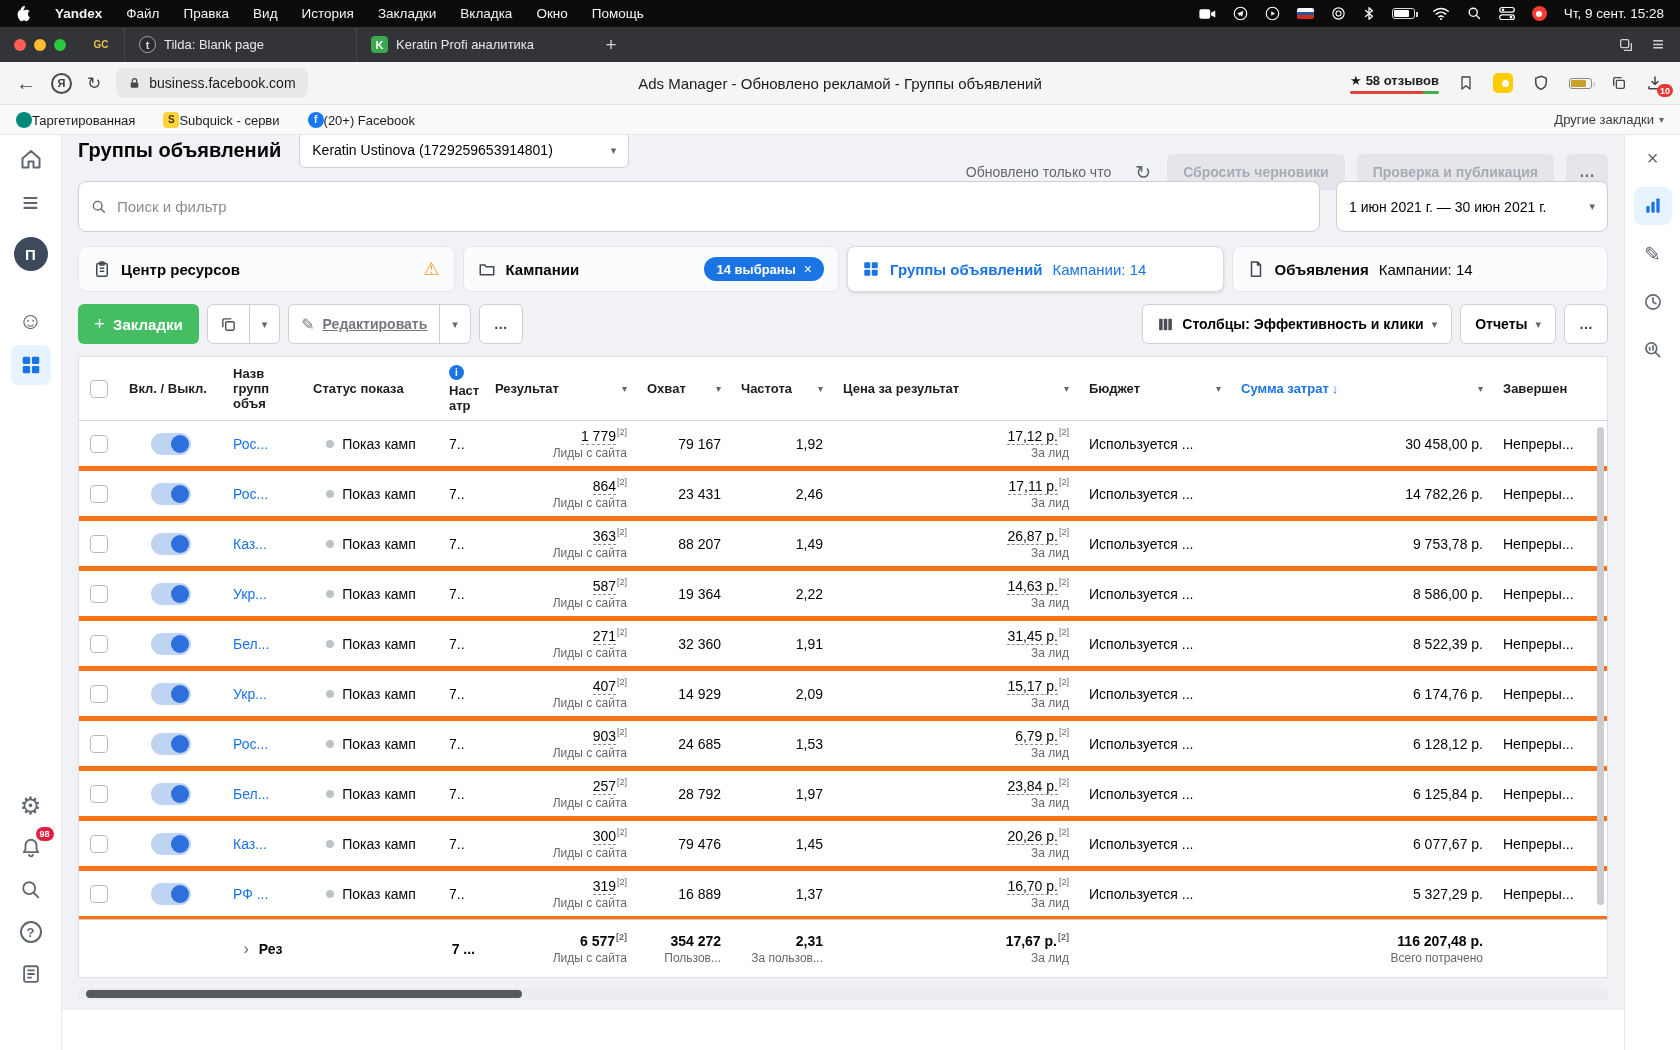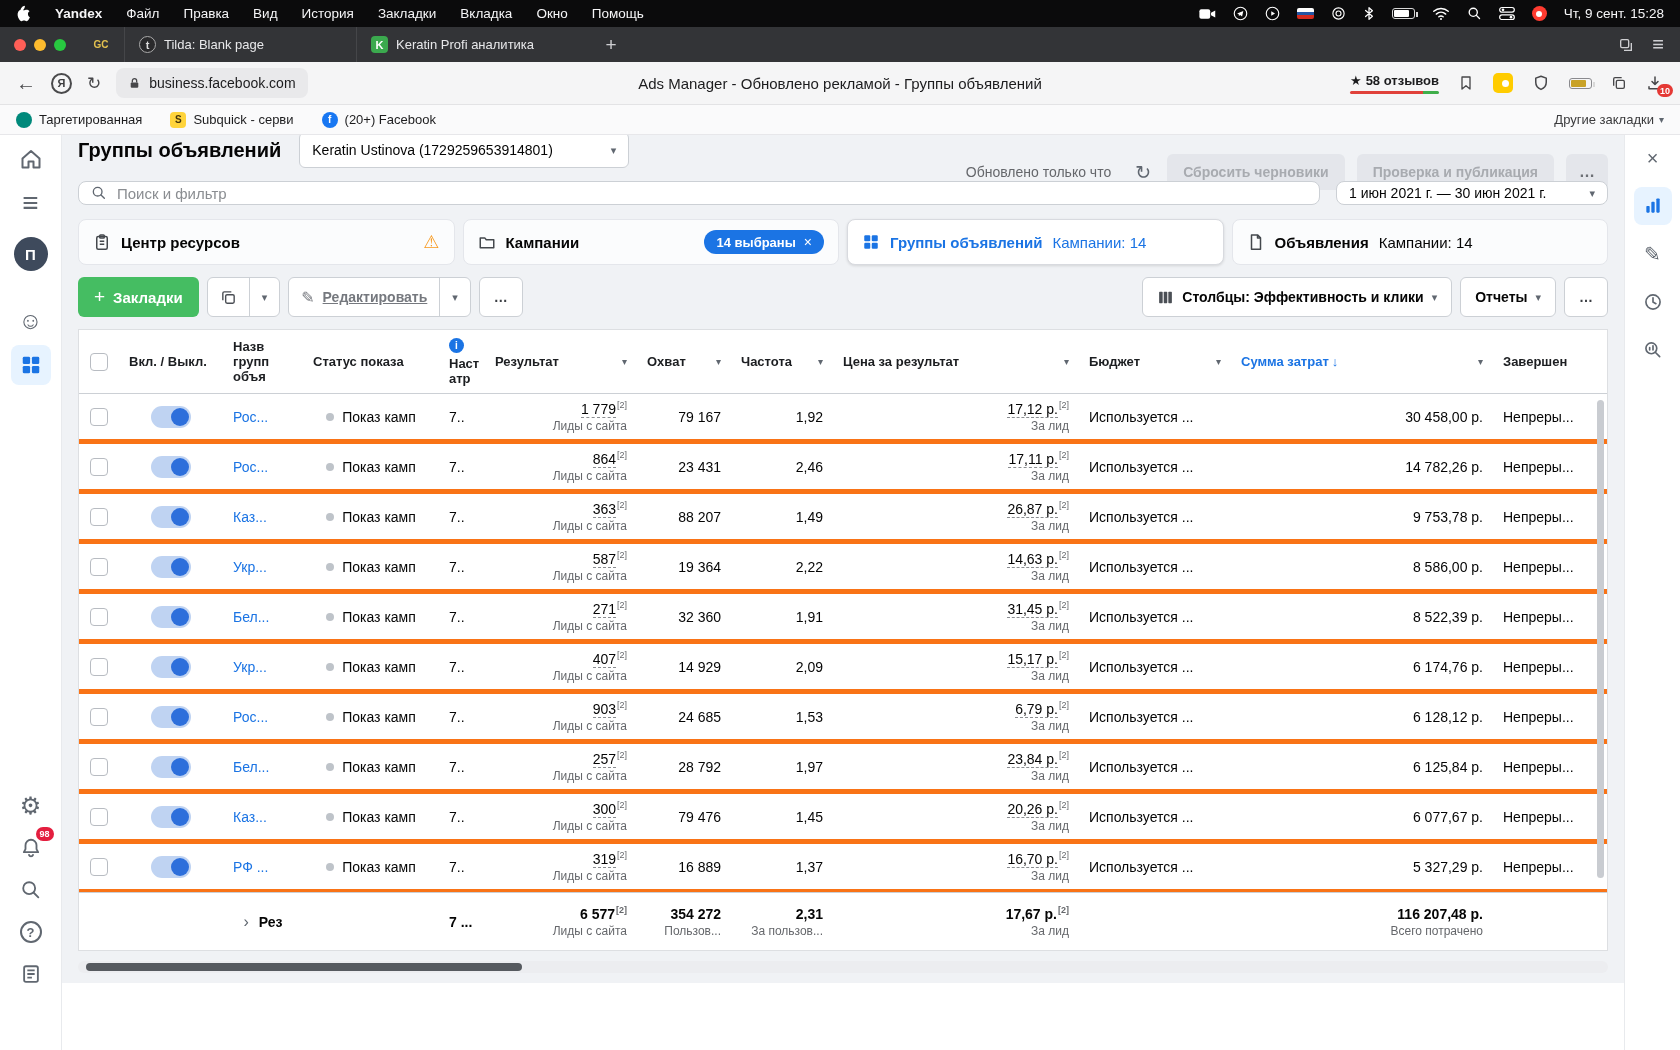--- a/index.html
+++ b/index.html
@@ -53,21 +53,21 @@
 .rating { display:flex; flex-direction:column; gap:3px; }
 .rating-top { display:flex; align-items:center; gap:4px; font-size:13px; color:#1c1c1e; font-weight:bold; }
 .rating-bar { width:100%; height:3px; border-radius:2px; background:linear-gradient(to right,#e0413a 0 82%,#3fae4a 82% 100%); }
 .yellow-sq { width:20px; height:20px; border-radius:5px; background:#FFCC00; position:relative; }
 .yellow-sq:after { content:""; position:absolute; right:4px; top:7px; width:7px; height:7px; border-radius:50%; background:#fff; }
 .downloads { position:relative; }
 .dl-badge { position:absolute; right:-9px; bottom:-5px; background:#E53935; color:#fff; font-size:9px; font-weight:bold; min-width:16px; height:13px; border-radius:7px; display:flex; align-items:center; justify-content:center; padding:0 3px; }
 
 
 .bookmarksbar { position:absolute; top:105px; left:0; width:100%; height:30px; background:#fafafb; border-bottom:1px solid #e7e7ea; display:flex; align-items:center; gap:28px; padding:0 16px; font-size:13px; color:#1c1c1e; }
-.bm { display:flex; align-items:center; gap:7px; }
+.bm { display:flex; align-items:flex-end; }
 .bm-fav { width:16px; height:16px; border-radius:50%; display:flex; align-items:center; justify-content:center; font-size:10px; font-weight:bold; color:#fff; flex:none; }
 .bm-fav.target { background:#00897B; }
 .bm-fav.subq { border-radius:4px; background:#FFD43B; color:#44350a; }
 .bm-fav.fbk { background:#1877F2; }
 .bm-other { margin-left:auto; display:flex; align-items:center; gap:5px; color:#3a3a3c; }
 .caret-s { font-size:10px; color:#606770; }
 
 
 .fb { position:absolute; top:135px; left:0; right:0; bottom:0; background:#F0F2F5; }
 .fb-left { position:absolute; left:0; top:0; bottom:0; width:62px; background:#fff; border-right:1px solid #E8EAED; display:flex; flex-direction:column; align-items:center; padding:2px 0 56px; color:#606770; }
@@ -89,21 +89,21 @@
 .fb-header { display:flex; align-items:center; gap:18px; height:42px; margin-top:-6px; }
 .fbh-title { font-size:20px; font-weight:bold; white-space:nowrap; }
 .account-box { display:flex; align-items:center; gap:10px; border:1px solid #ccd0d5; background:#fff; border-radius:6px; height:36px; padding:0 12px; font-size:14px; min-width:330px; }
 .account-box .caret { margin-left:auto; color:#606770; font-size:11px; }
 .fbh-right { margin-left:auto; display:flex; align-items:center; gap:12px;margin-top:44px; }
 .updated { color:#65676B; margin-right:8px; white-space:nowrap; }
 .icon-btn-plain { color:#606770; font-size:19px; padding:0 4px; }
 .btn-disabled { background:#E4E6EB; color:#A8ABB0; font-weight:bold; border-radius:6px; height:36px; display:flex; align-items:center; padding:0 16px; white-space:nowrap; }
 .btn-dots-gray { background:#E4E6EB; color:#6d7075; font-weight:bold; border-radius:6px; height:36px; width:42px; display:flex; align-items:center; justify-content:center; font-size:16px; }
 
-.fb-search { margin-top:10px; display:flex; gap:16px; height:24px; }
+.fb-search { margin-top:10px; display:flex; gap:16px; height:51px; }
 .search-box { flex:1; display:flex; align-items:center; gap:10px; background:#fff; border:1px solid #ccd0d5; border-radius:8px; padding:0 12px; color:#606770; }
 .search-box input { border:none; outline:none; flex:1; font-size:15px; font-family:inherit; color:#1c1e21; background:transparent; }
 .search-box input::placeholder { color:#8A8D91; }
 .date-btn { width:272px; display:flex; align-items:center; justify-content:space-between; background:#fff; border:1px solid #ccd0d5; border-radius:8px; padding:0 12px; font-size:14px; }
 .date-btn .caret { color:#606770; font-size:11px; }
 
 .fb-tabs { margin-top:14px; display:flex; gap:8px; height:46px; }
 .fb-tab { flex:1; background:#FBFCFD; border:1px solid #E4E6EB; border-radius:8px; display:flex; align-items:center; gap:10px; padding:0 14px; font-size:15px; min-width:0; }
 .fb-tab.active { background:#fff; border-color:#D8DADF; box-shadow:0 1px 3px rgba(0,0,0,.12); }
 .ticon { color:#44484d; display:flex; flex:none; }
@@ -140,21 +140,21 @@
 .sort-arrow { color:#1B74E4; margin-left:3px; }
 .hcell.col { flex-direction:column; align-items:flex-start; justify-content:center; gap:3px; }
 .info-i { width:15px; height:15px; border-radius:50%; background:#1B74E4; color:#fff; font-size:10px; font-weight:bold; display:flex; align-items:center; justify-content:center; }
 .trow { height:50px; border-bottom:5px solid #f97316; }
 .cell { padding:0 10px; display:flex; flex-direction:column; justify-content:center; min-width:0; font-size:14px; }
 .cell.center { flex-direction:row; align-items:center; justify-content:center; }
 .cell.rowflex { flex-direction:row; align-items:center; }
 .num { align-items:flex-end; text-align:right; }
 .sub { font-size:12px; color:#65676B; margin-top:2px; white-space:nowrap; }
 .val { white-space:nowrap; }
-.b { font-weight:bold; }
+.b { font-weight:bold;text-align:right; }
 .dashed { border-bottom:1px dashed #8a8d91; }
 sup.note { font-size:9px; color:#65676B; margin-left:1px; }
 .name-link { color:#1B74E4; white-space:nowrap; overflow:hidden; text-overflow:ellipsis; }
 .status-dot { width:8px; height:8px; border-radius:50%; background:#BEC3C9; margin-right:8px; flex:none; }
 .status-text { white-space:nowrap; overflow:hidden; text-overflow:ellipsis; }
 .checkbox { width:18px; height:18px; border:1.5px solid #B8BCC2; border-radius:4px; background:#fff; flex:none; }
 .toggle { width:40px; height:22px; border-radius:11px; background:#BFD3F2; position:relative; flex:none; }
 .toggle .knob { position:absolute; right:2px; top:2px; width:18px; height:18px; border-radius:50%; background:#2D6FDB; }
 .tsummary { height:58px; border-top:1px solid #ccd0d5; background:#fff; position:absolute; bottom:0; left:0; right:0; }
 .chev { color:#606770; margin-right:10px; font-size:16px; }

